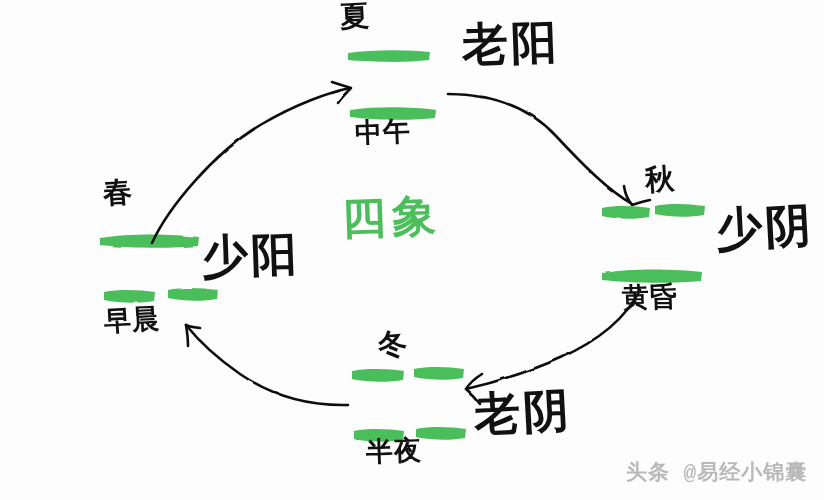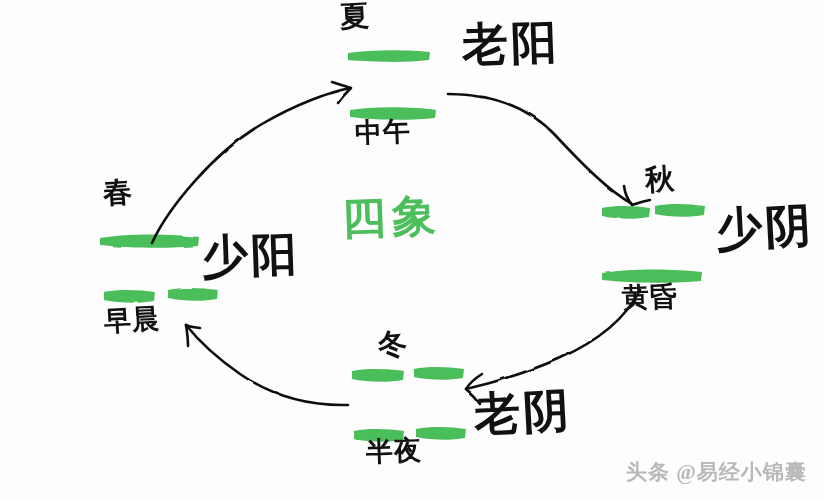--- a/index.html
+++ b/index.html
@@ -54,21 +54,21 @@
     font-family: "DejaVu Sans", sans-serif;
     white-space: nowrap;
   }
   .watermark {
     position: absolute;
     color: #b9b9b9;
     font-size: 21px;
     font-weight: 700;
     letter-spacing: 1px;
     white-space: nowrap;
-    font-family: Liberation Serif, serif;
+    font-family: Liberation Mono, monospace;
   }
 </style>
 </head>
 <body>
 
 <div id="canvas">
 
   <svg id="sketch-layer" viewBox="0 0 824 500">
     <defs>
       <filter id="rough" x="-20%" y="-20%" width="140%" height="140%">

